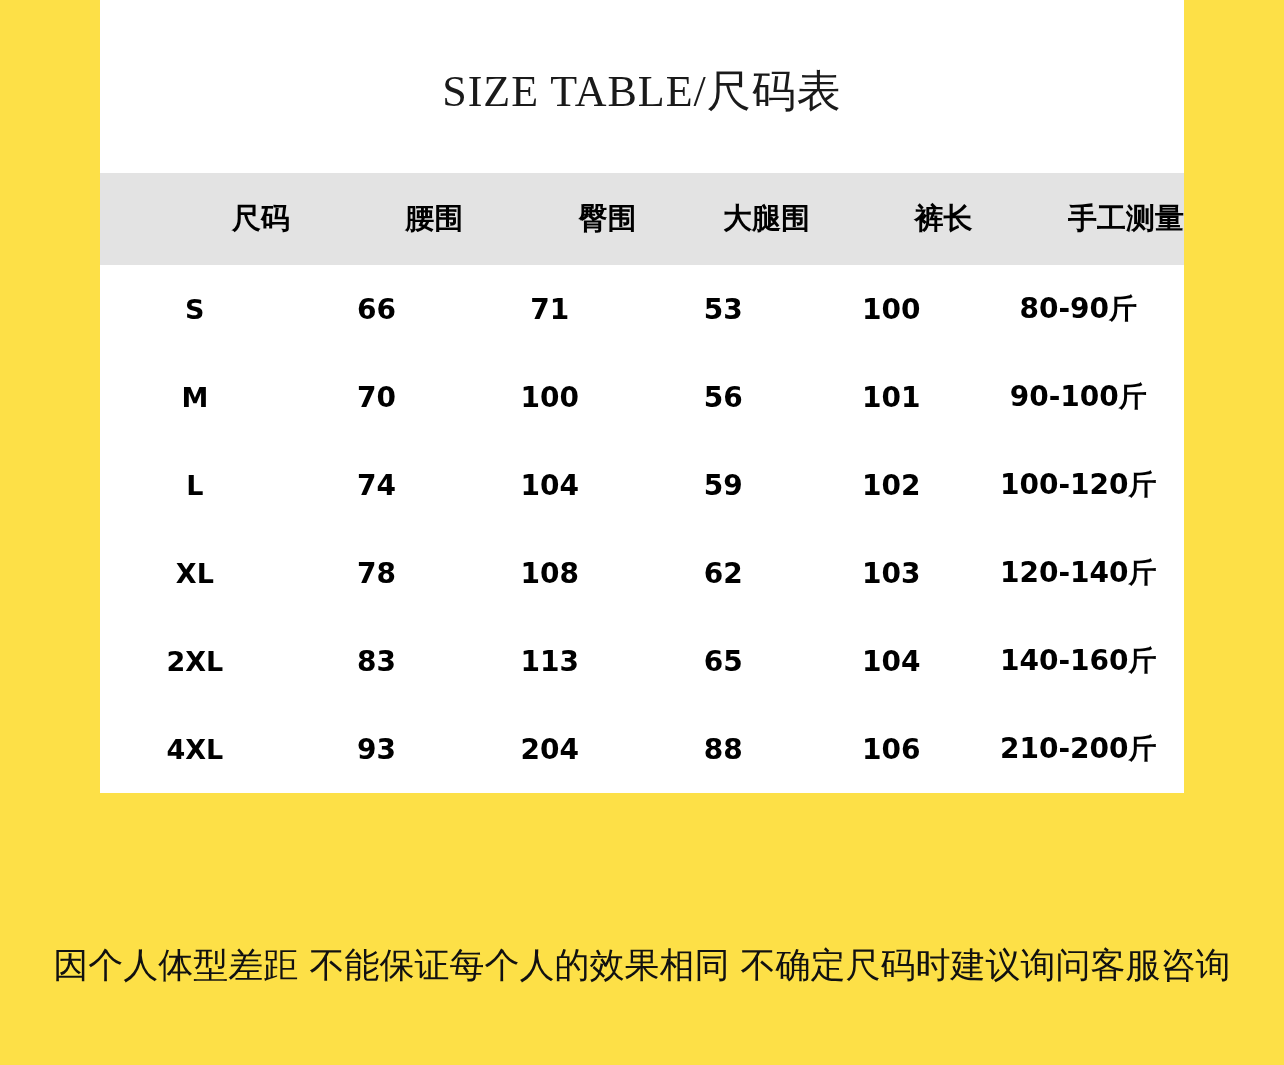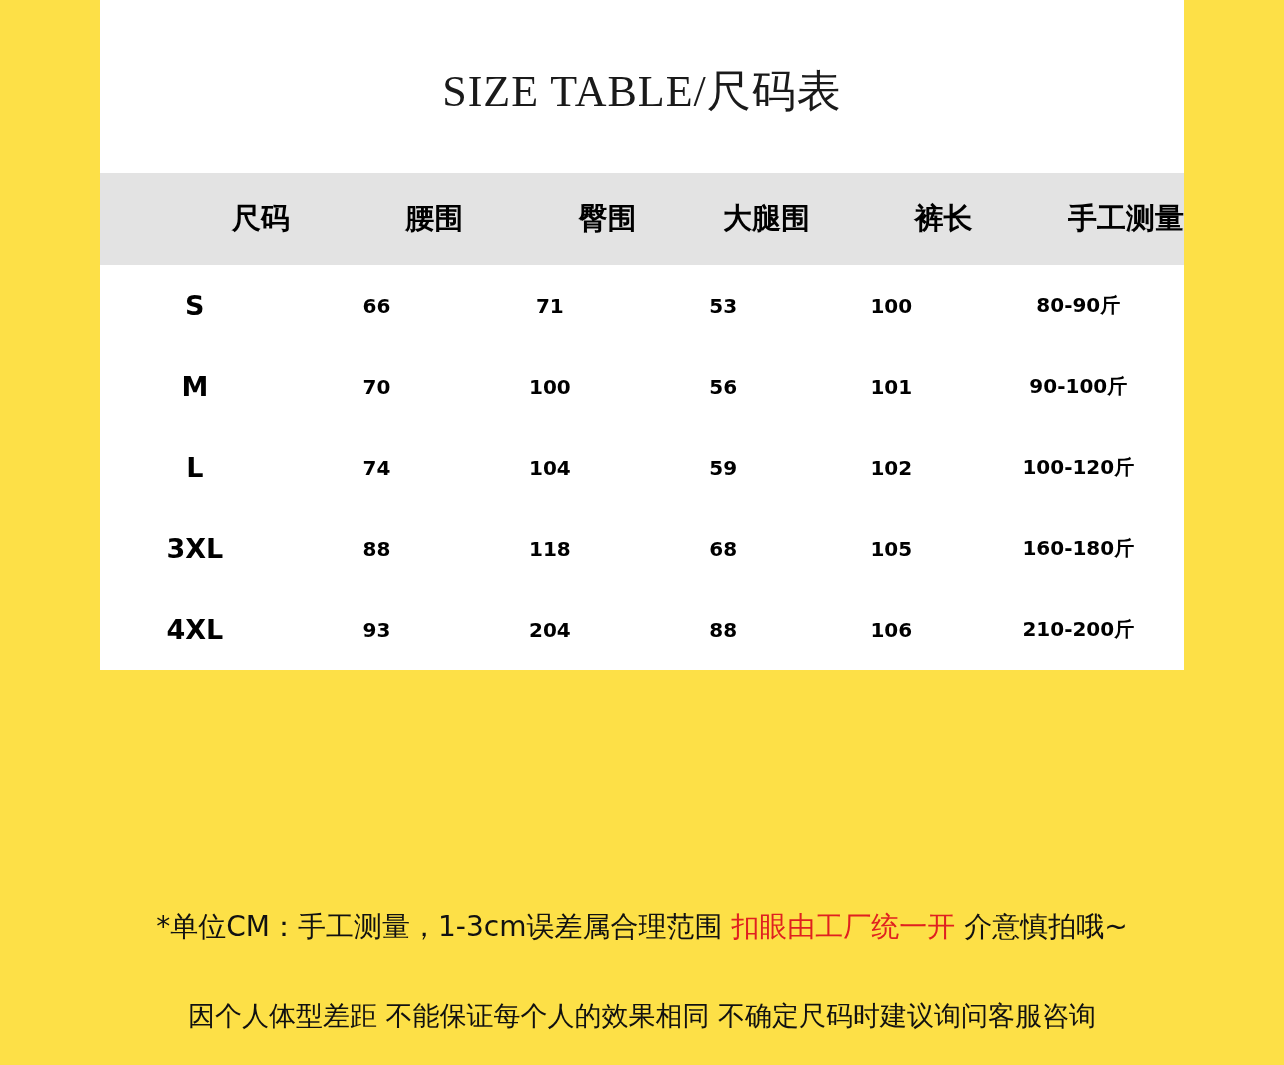--- a/index.html
+++ b/index.html
@@ -45,21 +45,21 @@
   table.size-table thead th {
     background: #e3e3e3;
     font-size: 29px;
     font-weight: bold;
     color: #000000;
     padding: 26px 0 26px 0;
     text-align: right;
     font-family: "DejaVu Sans", sans-serif;
   }
   table.size-table tbody td {
-    font-size: 20px;
+    font-size: 28px;
     font-weight: bold;
     color: #000000;
     text-align: center;
     padding: 25px 0 25px 0;
     font-family: "DejaVu Sans", sans-serif;
   }
   table.size-table tbody tr td:first-child {
     font-size: 27px;
   }
   .col-size    { width: 17.5%; }
@@ -82,21 +82,21 @@
   }
   .note-line-1 {
     font-size: 28px;
     padding-top: 18px;
     white-space: nowrap;
   }
   .note-red {
     color: #e02020;
   }
   .note-line-2 {
-    font-size: 27px;
+    font-size: 35px;
     padding-top: 52px;
     white-space: nowrap;
   }
 </style>
 </head>
 <body>
 
 <div class="page">
 
   <div class="table-card">
@@ -141,39 +141,44 @@
         </tr>
         <tr>
           <td>L</td>
           <td>74</td>
           <td>104</td>
           <td>59</td>
           <td>102</td>
           <td>100-120斤</td>
         </tr>
         <tr>
-          <td>3XL</td>
-          <td>88</td>
-          <td>118</td>
-          <td>68</td>
-          <td>105</td>
-          <td>160-180斤</td>
+          <td>XL</td>
+          <td>78</td>
+          <td>108</td>
+          <td>62</td>
+          <td>103</td>
+          <td>120-140斤</td>
+        </tr>
+        <tr>
+          <td>2XL</td>
+          <td>83</td>
+          <td>113</td>
+          <td>65</td>
+          <td>104</td>
+          <td>140-160斤</td>
         </tr>
         <tr>
           <td>4XL</td>
           <td>93</td>
           <td>204</td>
           <td>88</td>
           <td>106</td>
           <td>210-200斤</td>
         </tr>
       </tbody>
     </table>
   </div>
 
   <div class="notes">
-    <div class="note-line note-line-1">
-      <span>*单位CM：手工测量，1-3cm误差属合理范围 </span><span class="note-red">扣眼由工厂统一开</span><span> 介意慎拍哦~</span>
-    </div>
     <div class="note-line note-line-2">因个人体型差距 不能保证每个人的效果相同 不确定尺码时建议询问客服咨询</div>
   </div>
 
 </div>
 
 </body></html>

